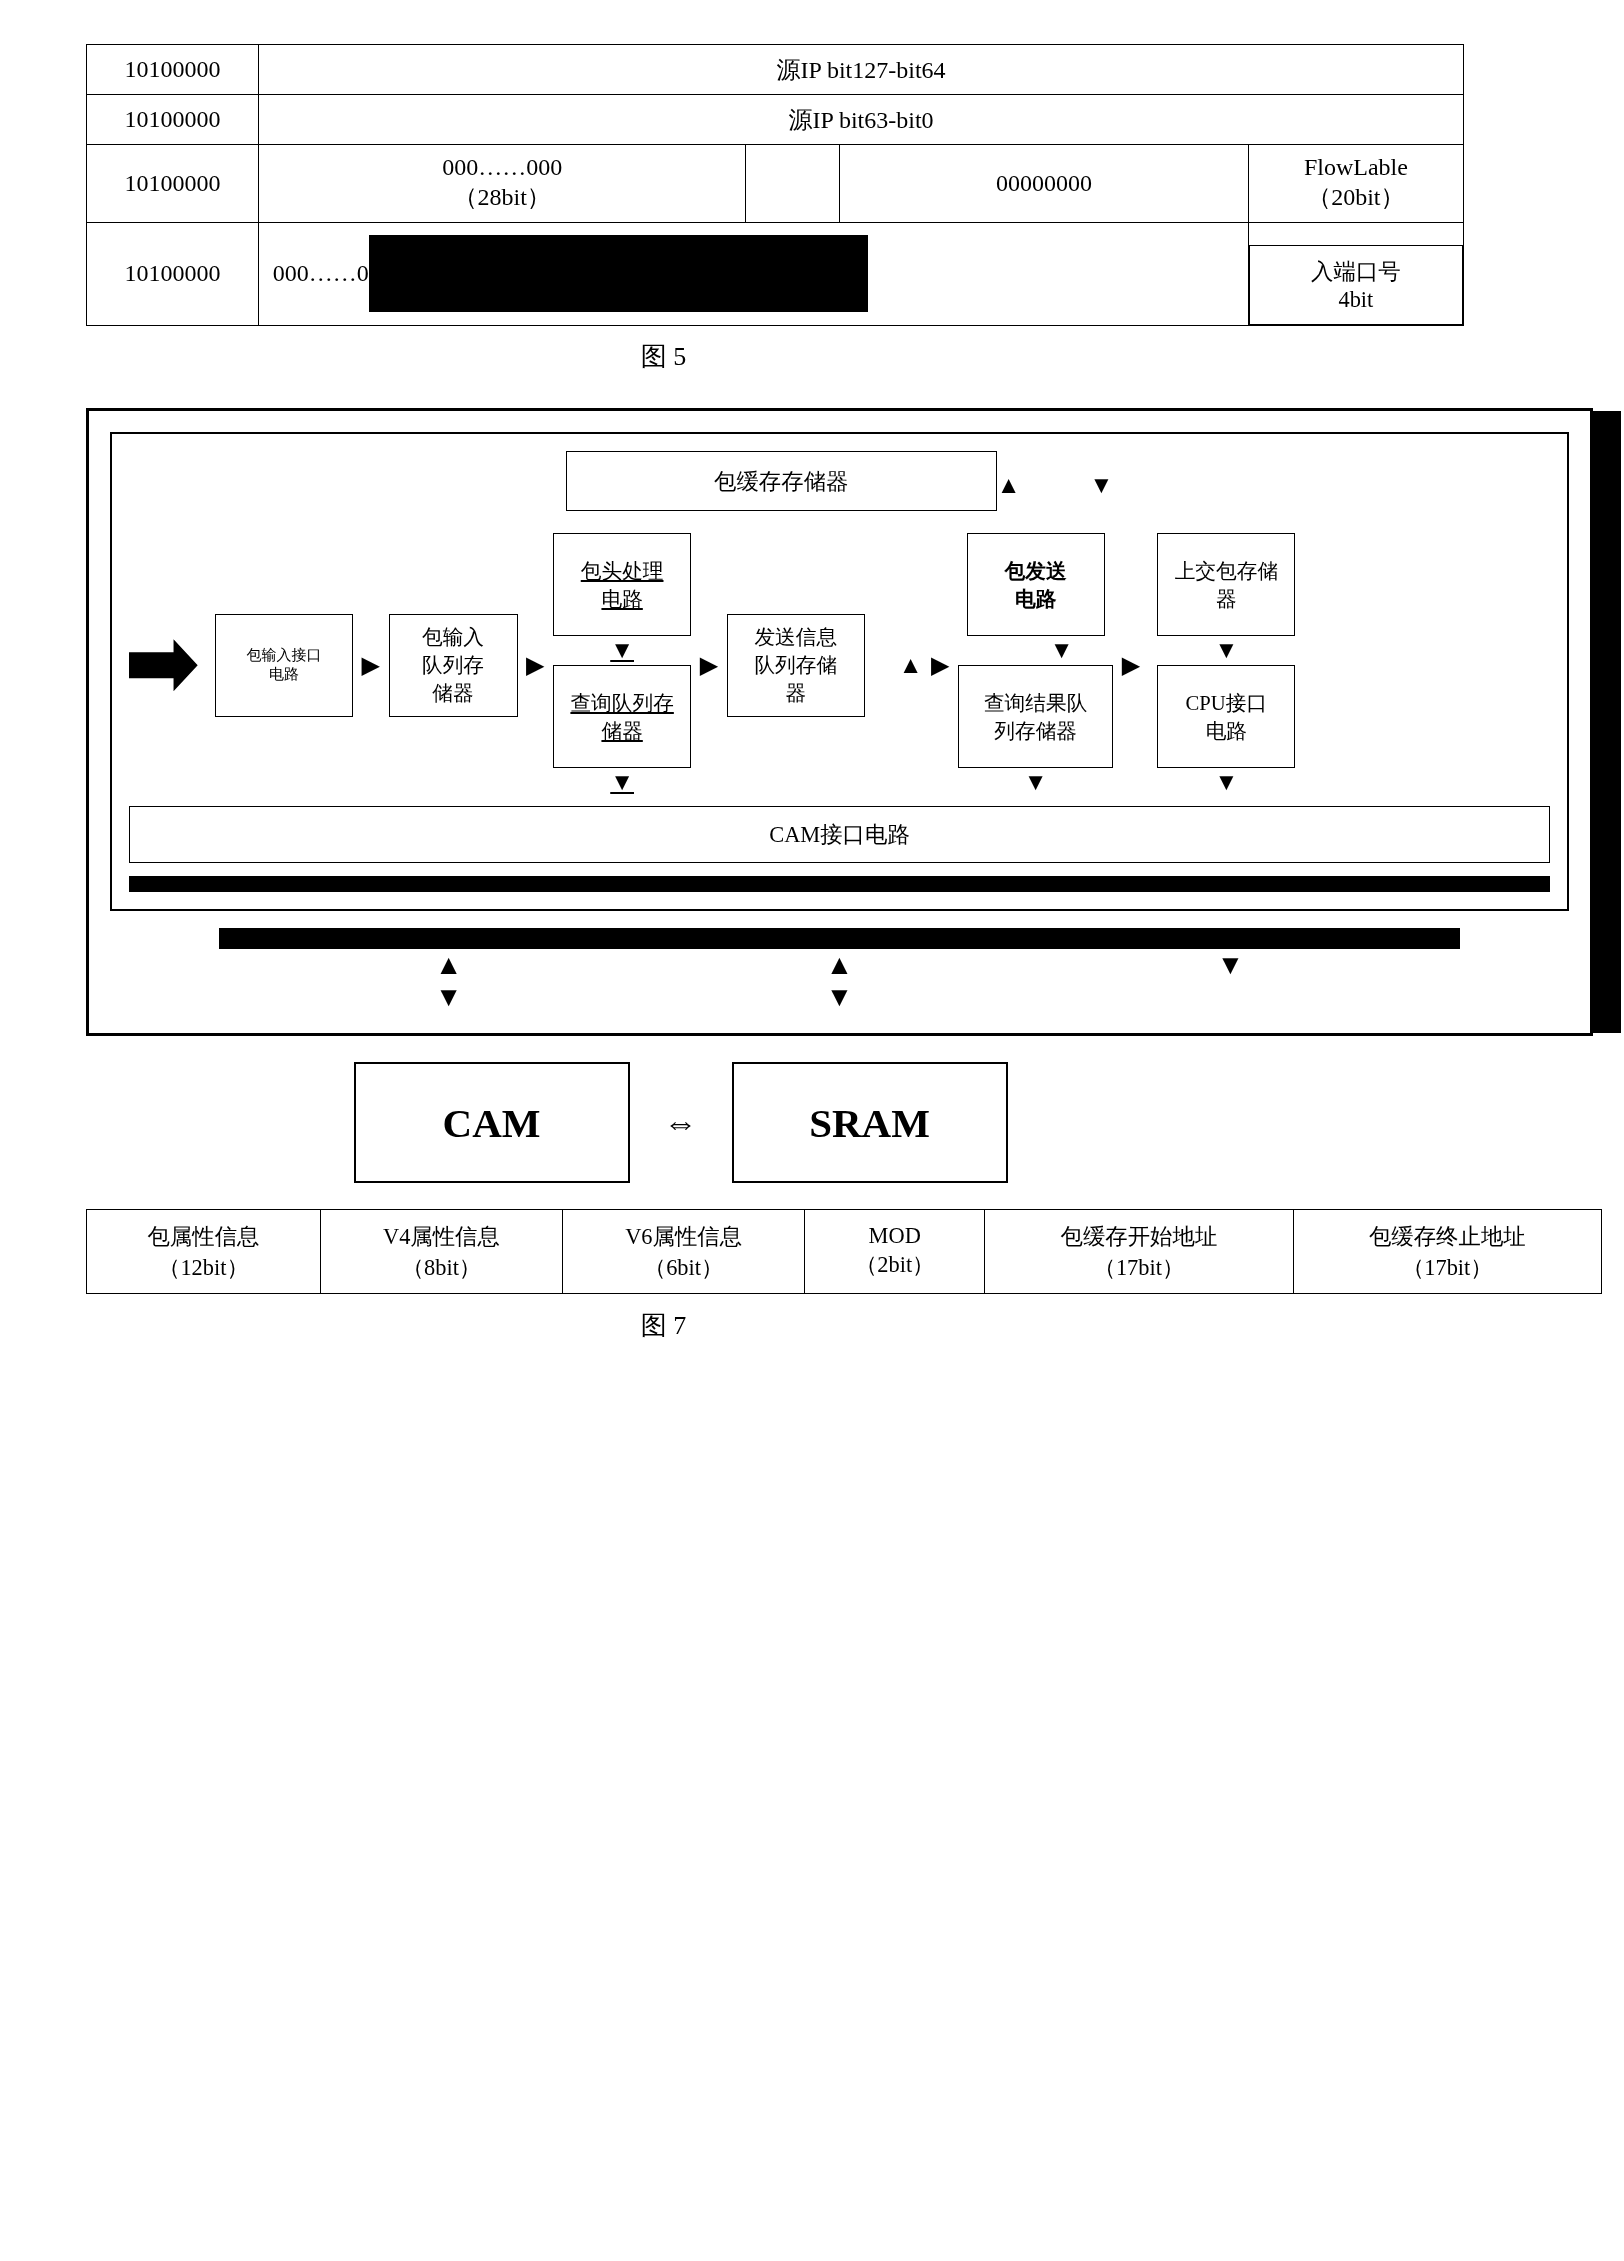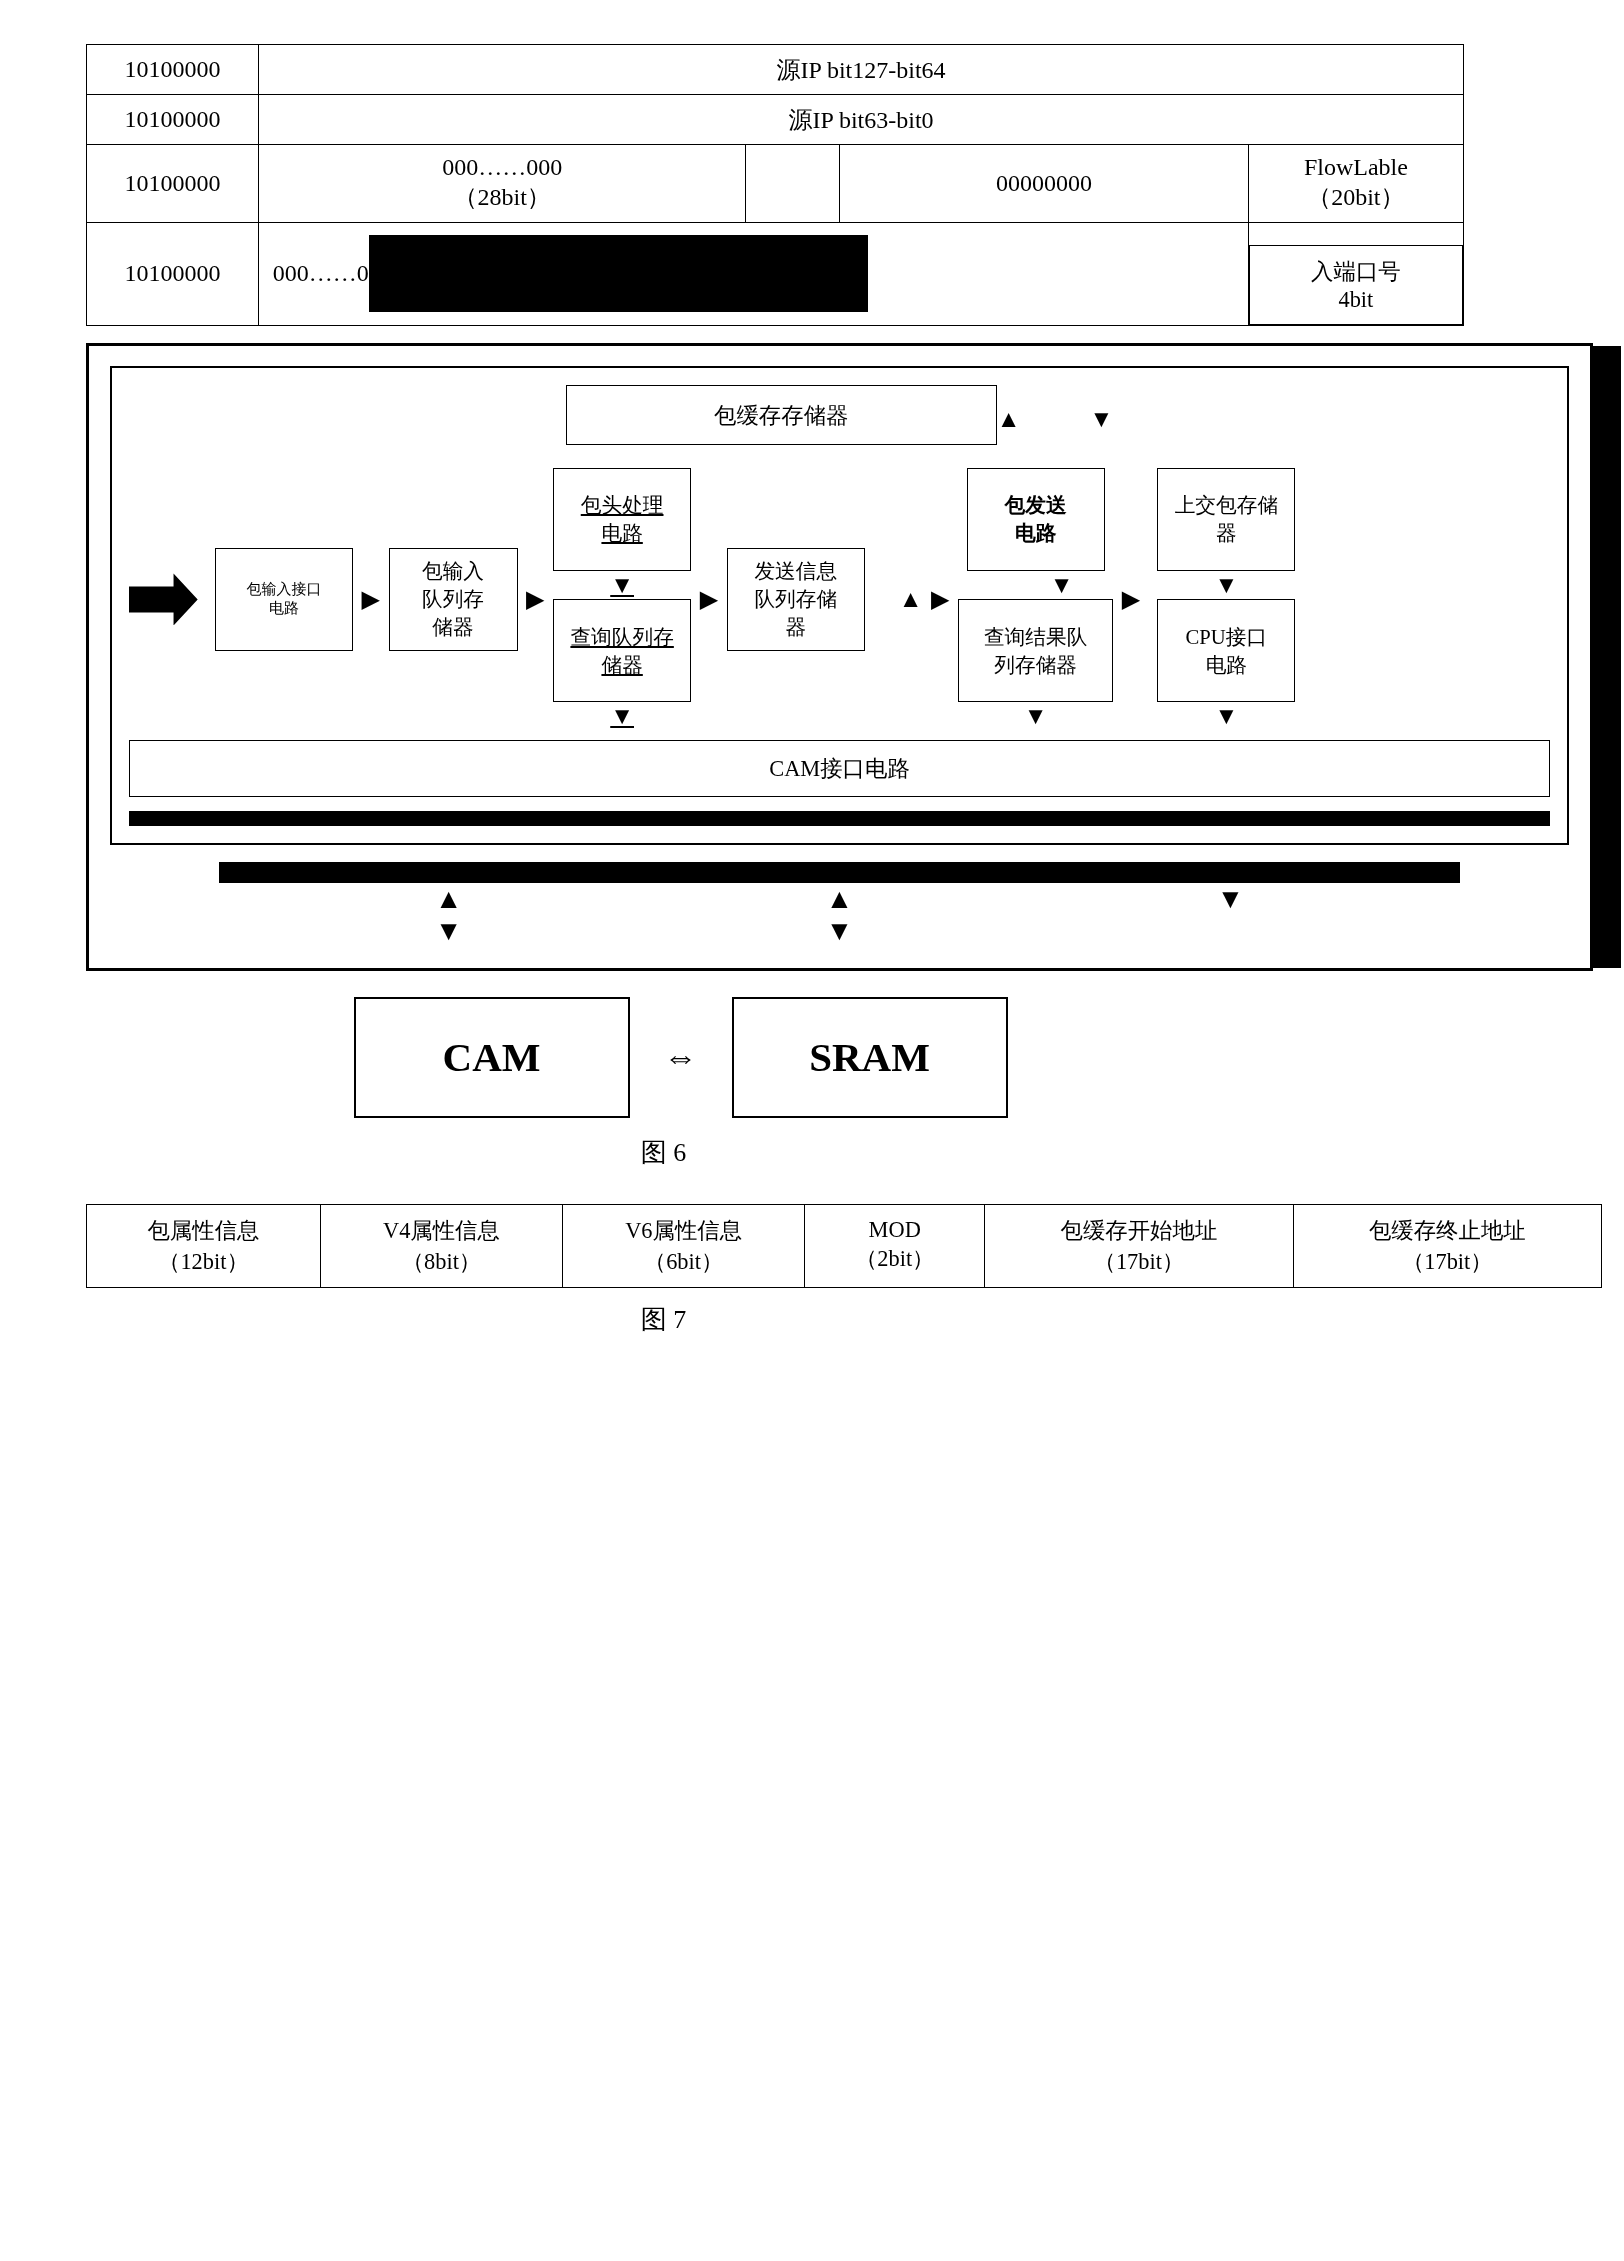--- a/index.html
+++ b/index.html
@@ -246,20 +246,21 @@
               <span class="redacted-block"></span>
             </div>
           </td>
           <td style="vertical-align:bottom; padding:0;">
             <div style="border:1.7px solid #000; padding:10.3px 13.8px; font-size:22.4px; text-align:center; white-space:pre-line;">入端口号<br>4bit</div>
           </td>
         </tr>
       </tbody>
     </table>
 
+    <div class="fig5-label">图 5</div>
   </div>
 
   <div class="fig6-container">
 
     <div class="full-diagram">
 
       <div class="right-thick-bar"></div>
 
       <div class="fd-inner">
 
@@ -369,21 +370,20 @@
 
     <div class="cam-sram-row">
       <div class="cam-box">CAM</div>
 
       <div style="display:flex; align-items:center;">
         <div style="font-size:34px;">⇔</div>
       </div>
       <div class="sram-box">SRAM</div>
     </div>
 
-    <div class="fig6-label">图 6</div>
 
   </div>
 
   <div class="fig7-container">
     <table class="fig7-table">
       <tbody>
         <tr>
           <td style="white-space:pre-line;">包属性信息<br>（12bit）</td>
           <td style="white-space:pre-line;">V4属性信息<br>（8bit）</td>
           <td style="white-space:pre-line;">V6属性信息<br>（6bit）</td>

